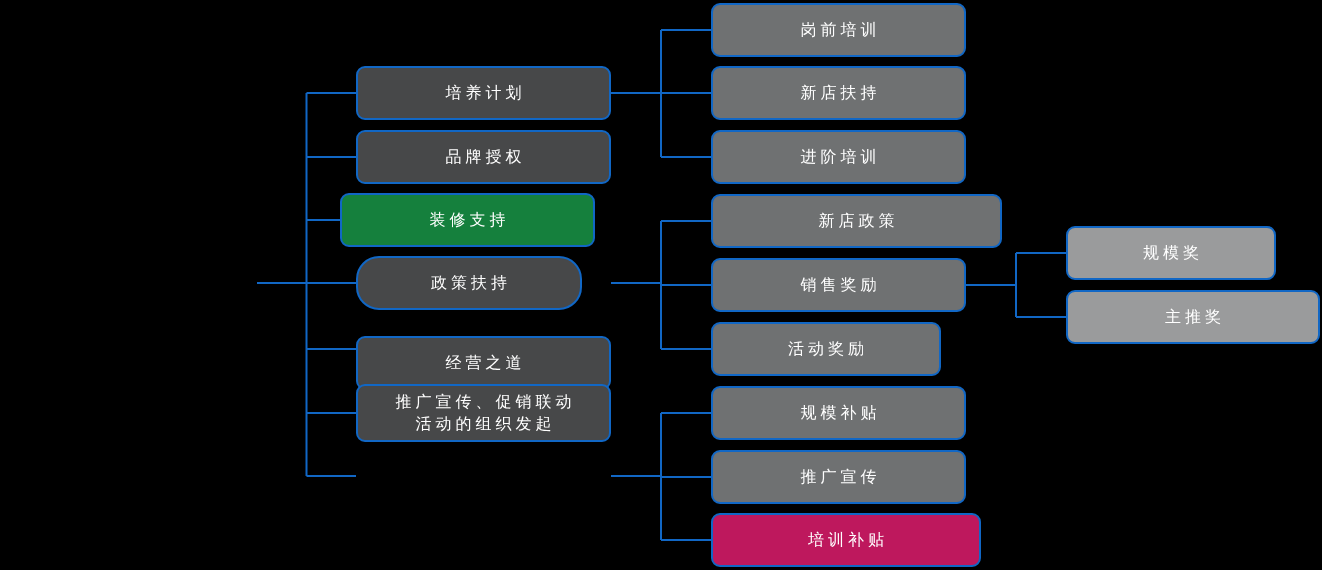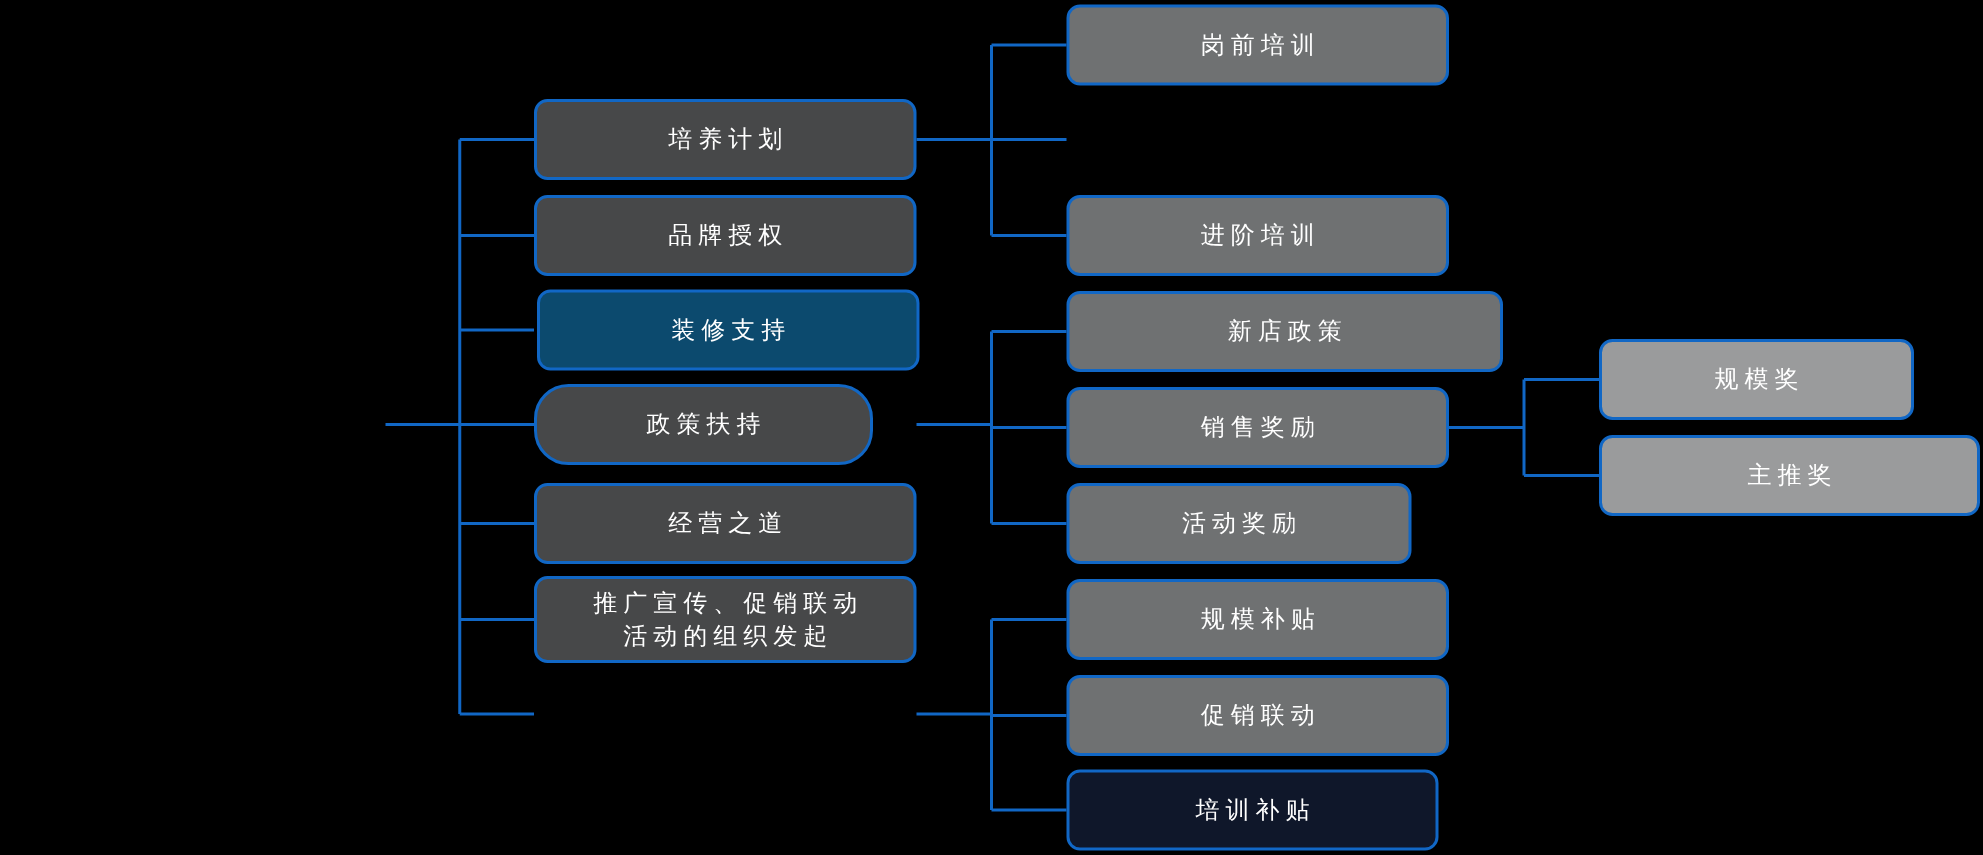--- a/index.html
+++ b/index.html
@@ -77,55 +77,58 @@
       <line x1="1016" y1="253" x2="1066" y2="253" stroke="#1167c5" stroke-width="2"></line>
       <line x1="1016" y1="317" x2="1066" y2="317" stroke="#1167c5" stroke-width="2"></line>
     </svg>
 
     <div class="node" style="left: 356px; top: 66px; width: 255px; height: 54px; background: rgb(71, 72, 73); border-color: rgb(17, 103, 197); color: rgb(255, 255, 255);">
       <span>培养计划</span>
     </div>
     <div class="node" style="left: 356px; top: 130px; width: 255px; height: 54px; background: rgb(71, 72, 73); border-color: rgb(17, 103, 197); color: rgb(255, 255, 255);">
       <span>品牌授权</span>
     </div>
-    <div class="node" style="left: 358px; top: 193px; width: 255px; height: 54px; background: #0c4a6e; border-color: rgb(17, 103, 197); color: rgb(255, 255, 255);">
+    <div class="node" style="left: 340px; top: 193px; width: 255px; height: 54px; background: #15803d; border-color: rgb(17, 103, 197); color: rgb(255, 255, 255);">
       <span>装修支持</span>
     </div>
     <div class="node" style="left: 356px; top: 256px; width: 226px; height: 54px; background: rgb(71, 72, 73); border-color: rgb(17, 103, 197); color: rgb(255, 255, 255); border-radius: 23px;">
       <span>政策扶持</span>
     </div>
-    <div class="node" style="left: 356px; top: 322px; width: 255px; height: 54px; background: rgb(71, 72, 73); border-color: rgb(17, 103, 197); color: rgb(255, 255, 255);">
+    <div class="node" style="left: 356px; top: 336px; width: 255px; height: 54px; background: rgb(71, 72, 73); border-color: rgb(17, 103, 197); color: rgb(255, 255, 255);">
       <span>经营之道</span>
     </div>
     <div class="node" style="left: 356px; top: 384px; width: 255px; height: 58px; background: rgb(71, 72, 73); border-color: rgb(17, 103, 197); color: rgb(255, 255, 255);">
       <span>推广宣传、促销联动</span>
       <span>活动的组织发起</span>
     </div>
     <div class="node" style="left: 711px; top: 3px; width: 255px; height: 54px; background: rgb(111, 113, 114); border-color: rgb(17, 103, 197); color: rgb(255, 255, 255);">
       <span>岗前培训</span>
+    </div>
+    <div class="node" style="left: 711px; top: 66px; width: 255px; height: 54px; background: rgb(111, 113, 114); border-color: rgb(17, 103, 197); color: rgb(255, 255, 255);">
+      <span>新店扶持</span>
     </div>
     <div class="node" style="left: 711px; top: 130px; width: 255px; height: 54px; background: rgb(111, 113, 114); border-color: rgb(17, 103, 197); color: rgb(255, 255, 255);">
       <span>进阶培训</span>
     </div>
     <div class="node" style="left: 711px; top: 194px; width: 291px; height: 54px; background: rgb(111, 113, 114); border-color: rgb(17, 103, 197); color: rgb(255, 255, 255);">
       <span>新店政策</span>
     </div>
     <div class="node" style="left: 711px; top: 258px; width: 255px; height: 54px; background: rgb(111, 113, 114); border-color: rgb(17, 103, 197); color: rgb(255, 255, 255);">
       <span>销售奖励</span>
     </div>
     <div class="node" style="left: 711px; top: 322px; width: 230px; height: 54px; background: rgb(111, 113, 114); border-color: rgb(17, 103, 197); color: rgb(255, 255, 255);">
       <span>活动奖励</span>
     </div>
     <div class="node" style="left: 711px; top: 386px; width: 255px; height: 54px; background: rgb(111, 113, 114); border-color: rgb(17, 103, 197); color: rgb(255, 255, 255);">
       <span>规模补贴</span>
     </div>
     <div class="node" style="left: 711px; top: 450px; width: 255px; height: 54px; background: rgb(111, 113, 114); border-color: rgb(17, 103, 197); color: rgb(255, 255, 255);">
-      <span>促销联动</span>
+      <span>推广宣传</span>
     </div>
-    <div class="node" style="left: 711px; top: 513px; width: 248px; height: 54px; background: #0f172a; border-color: rgb(17, 103, 197); color: rgb(255, 255, 255);">
+    <div class="node" style="left: 711px; top: 513px; width: 270px; height: 54px; background: #be185d; border-color: rgb(17, 103, 197); color: rgb(255, 255, 255);">
       <span>培训补贴</span>
     </div>
     <div class="node" style="left: 1066px; top: 226px; width: 210px; height: 54px; background: rgb(154, 155, 156); border-color: rgb(17, 103, 197); color: rgb(255, 255, 255);">
       <span>规模奖</span>
     </div>
     <div class="node" style="left: 1066px; top: 290px; width: 254px; height: 54px; background: rgb(154, 155, 156); border-color: rgb(17, 103, 197); color: rgb(255, 255, 255);">
       <span>主推奖</span>
     </div>
   </div>
 

